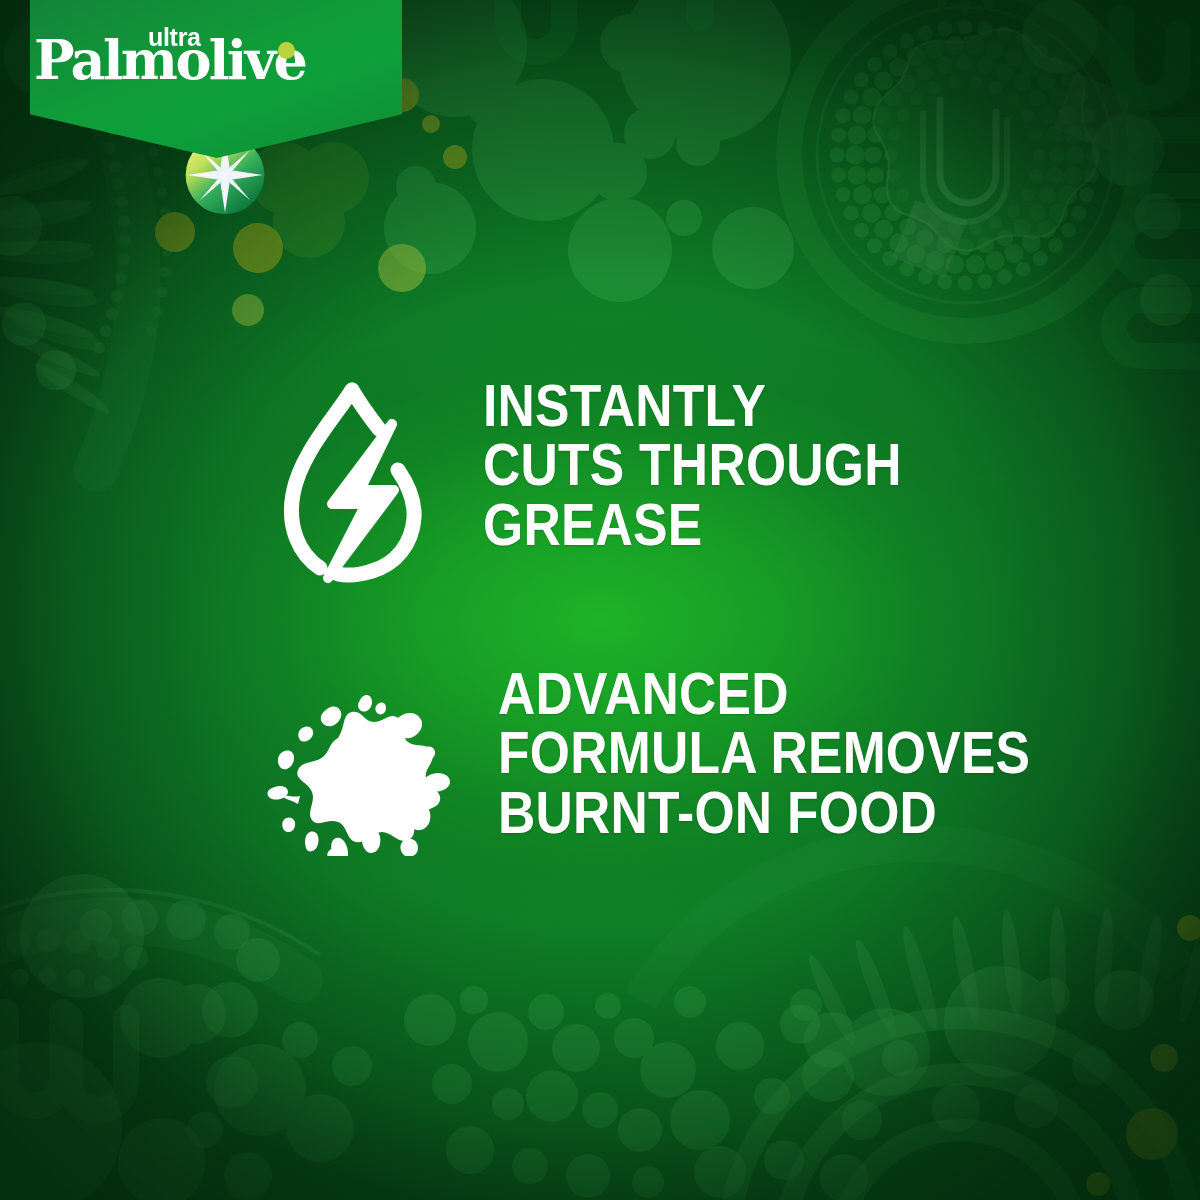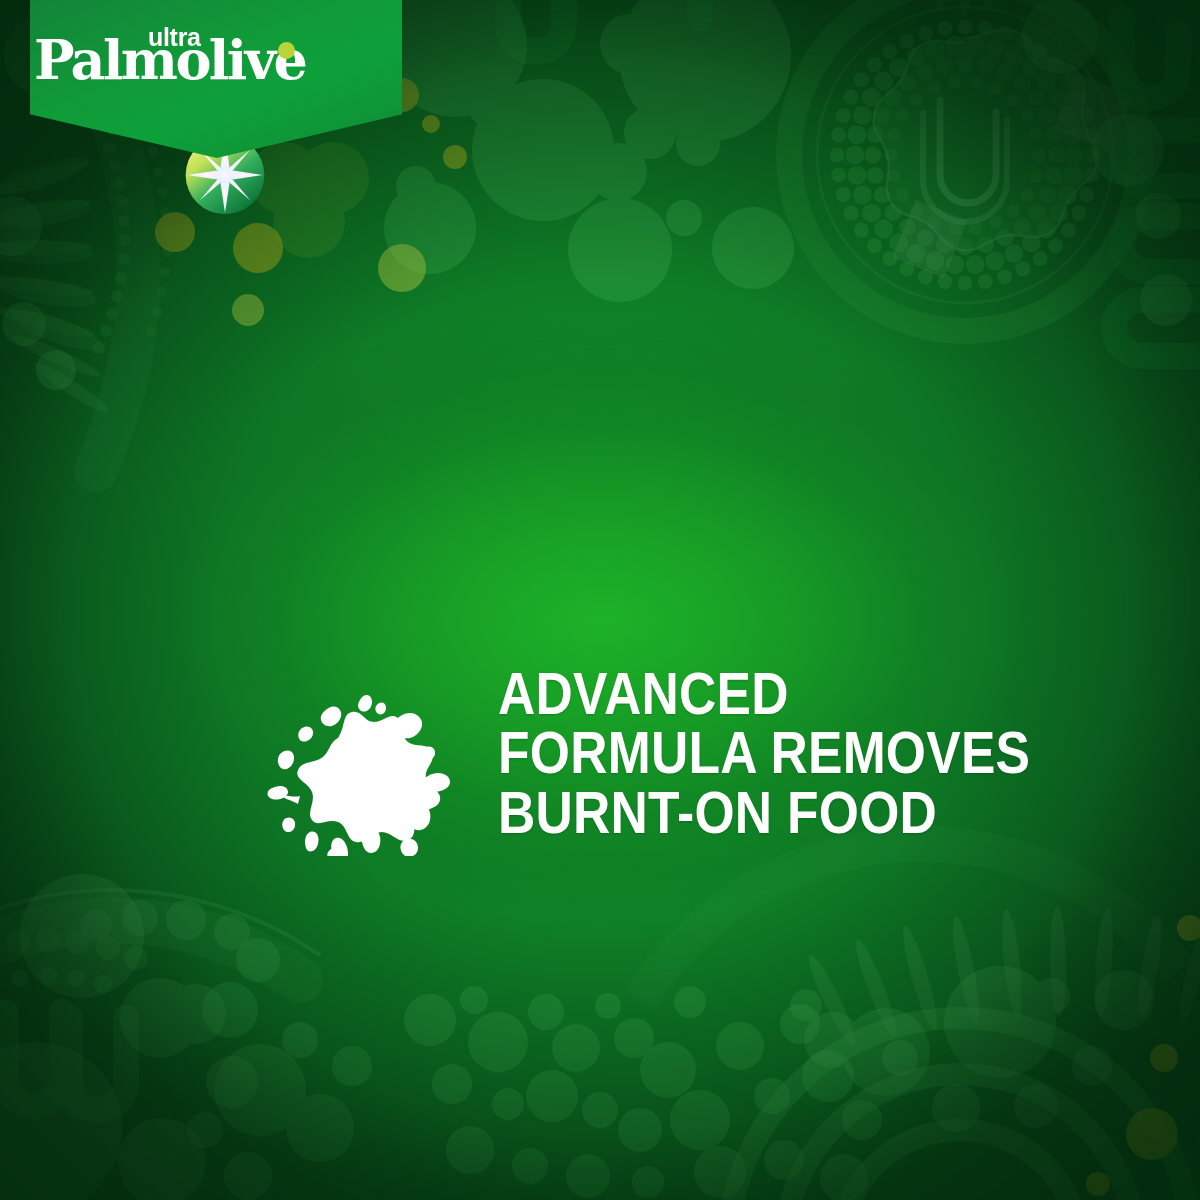--- a/index.html
+++ b/index.html
@@ -607,20 +607,43 @@
       <path d="M19 19 L46 42 L50 50 L42 46 Z"></path>
       <path d="M81 81 L54 58 L50 50 L58 54 Z"></path>
       <path d="M81 19 L58 46 L50 50 L54 42 Z"></path>
       <path d="M19 81 L42 54 L50 50 L46 58 Z"></path>
       <circle cx="50" cy="50" r="9"></circle>
     </g>
   </svg>
 
   <div id="benefits">
 
+    <div class="benefit-row" id="benefit-row-1">
+      <svg class="benefit-icon" viewBox="0 0 152 216" xmlns="http://www.w3.org/2000/svg">
+
+        <g fill="none" stroke="#ffffff" stroke-width="15" stroke-linecap="round" stroke-linejoin="round">
+
+          <path d="M76 12
+                   C60 38 24 76 17 116
+                   C11 149 23 176 44 190"></path>
+
+          <path d="M76 12 C83 24 93 38 103 51"></path>
+
+          <path d="M122 92 C133 108 139 124 138 140
+                   C136 166 120 186 96 193"></path>
+
+          <path d="M62 196 C72 198 84 197 96 193"></path>
+        </g>
+
+        <path d="M116 46 L56 126 L90 126 L52 200 L118 112 L84 112 Z" fill="#ffffff" stroke="#ffffff" stroke-width="10" stroke-linejoin="round"></path>
+      </svg>
+      <div class="benefit-text">INSTANTLY
+CUTS THROUGH
+GREASE</div>
+    </div>
 
     <div class="benefit-row" id="benefit-row-2">
       <svg class="benefit-icon" viewBox="0 0 196 164" xmlns="http://www.w3.org/2000/svg">
         <g fill="#ffffff">
 
           <path d="M74 46
                    c8 -12 4 -24 14 -26 c10 -2 12 10 22 10
                    c10 0 16 -10 24 -4 c8 6 2 18 10 24
                    c8 6 20 0 24 10 c4 10 -8 16 -6 26
                    c2 10 16 12 14 22 c-2 10 -16 8 -22 16

